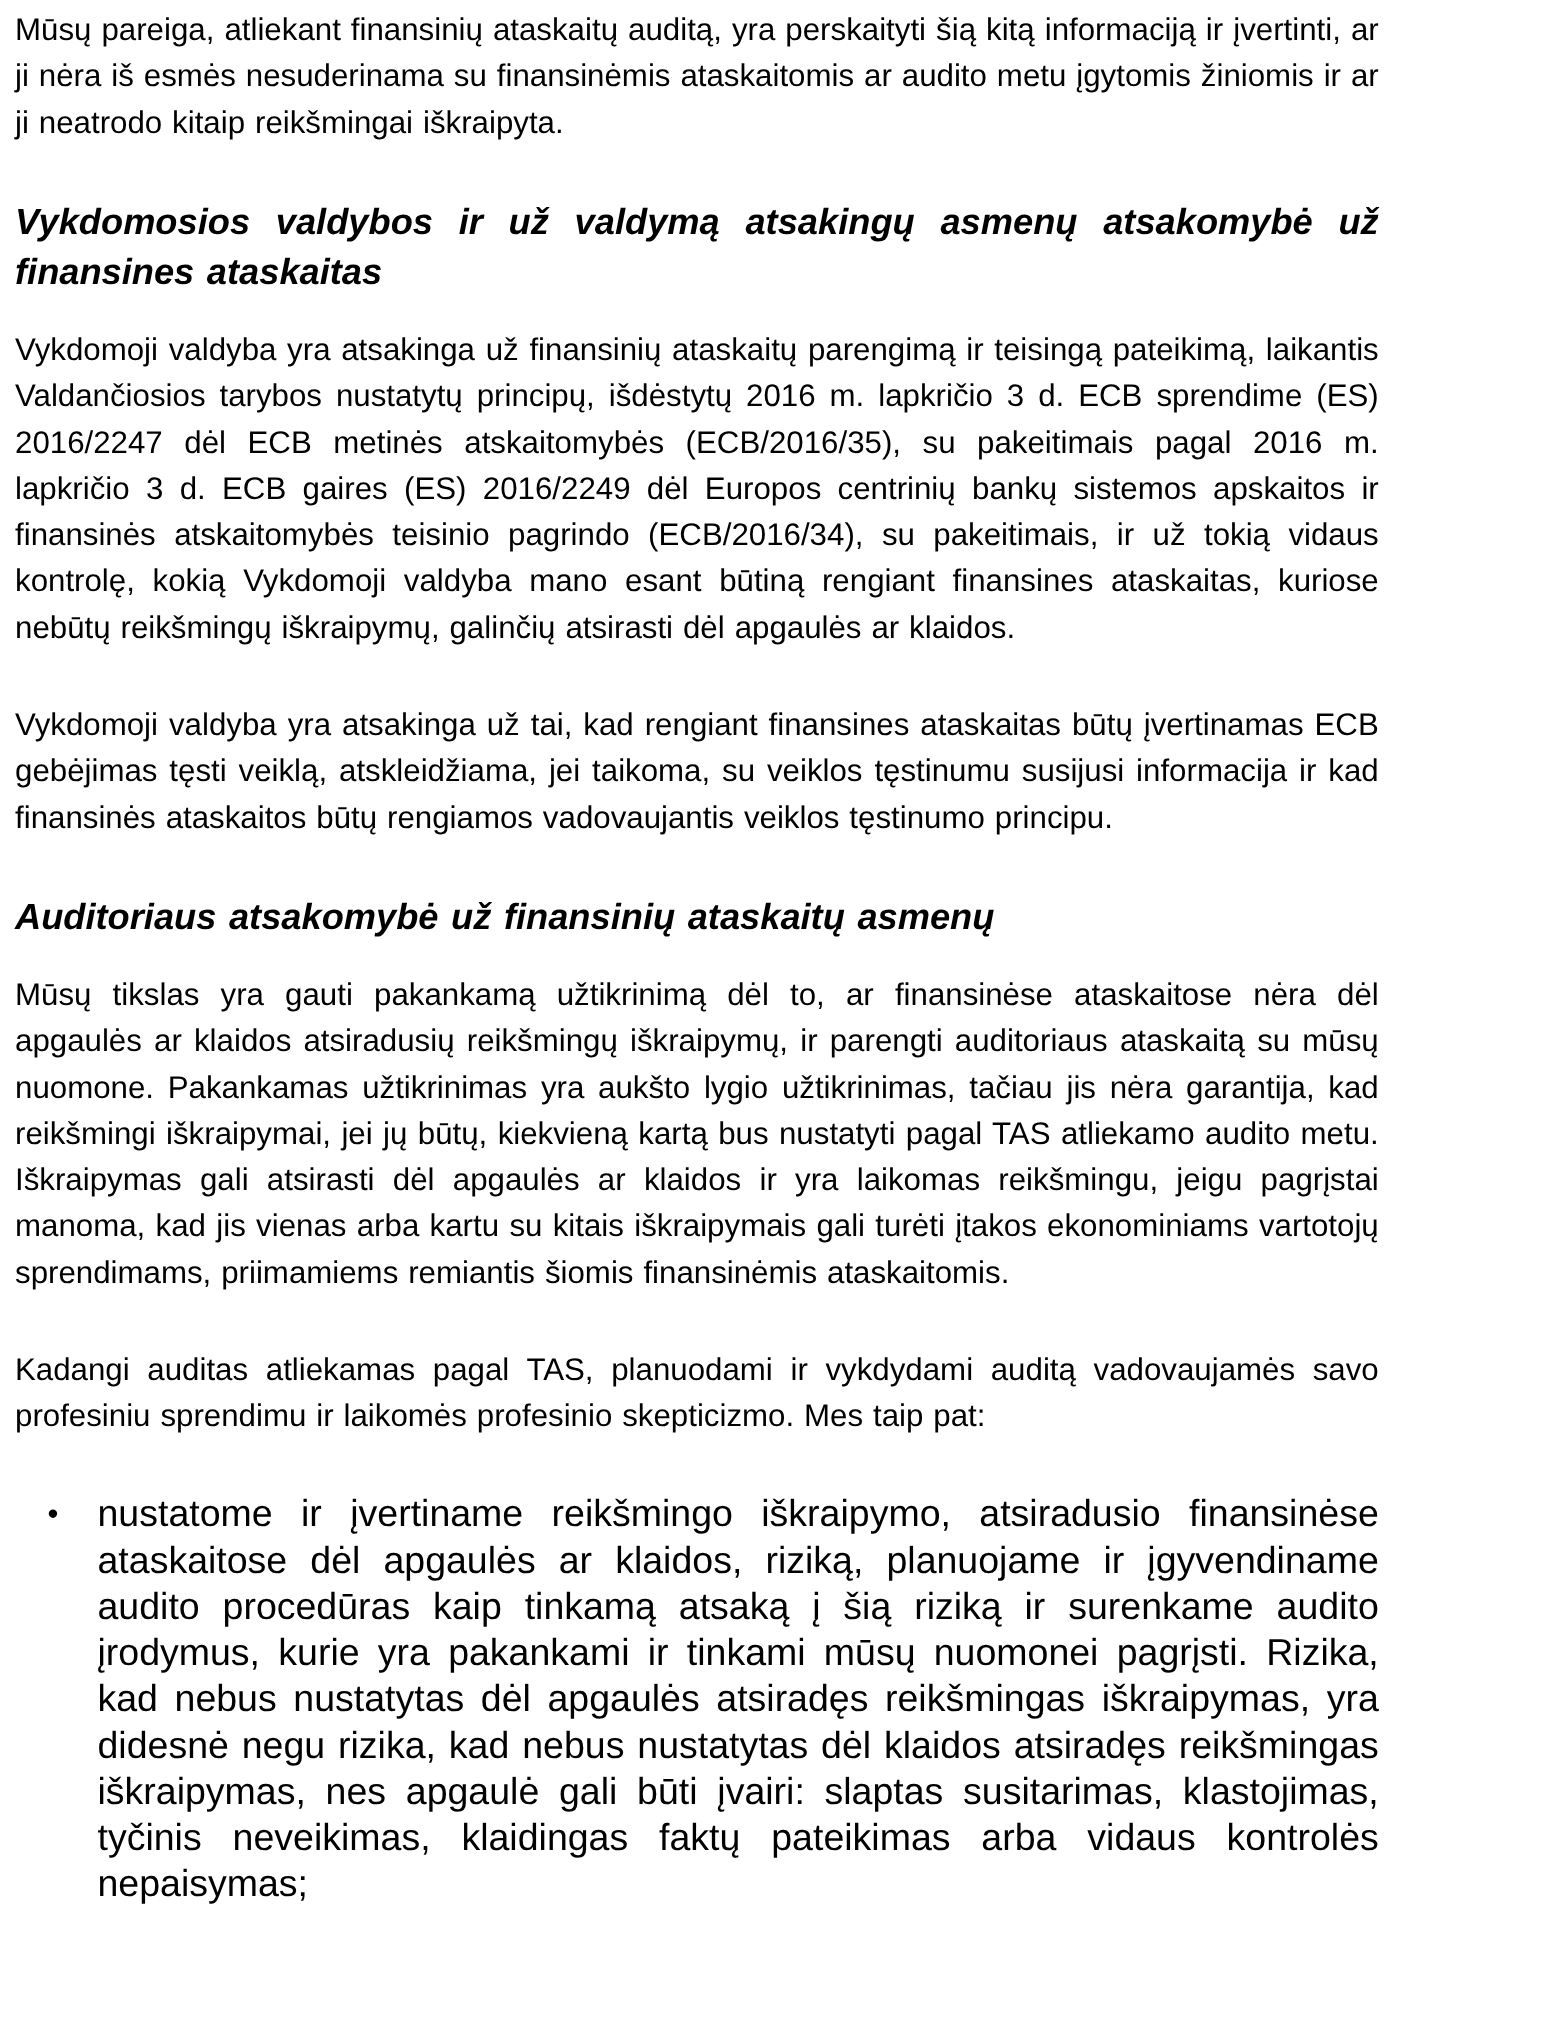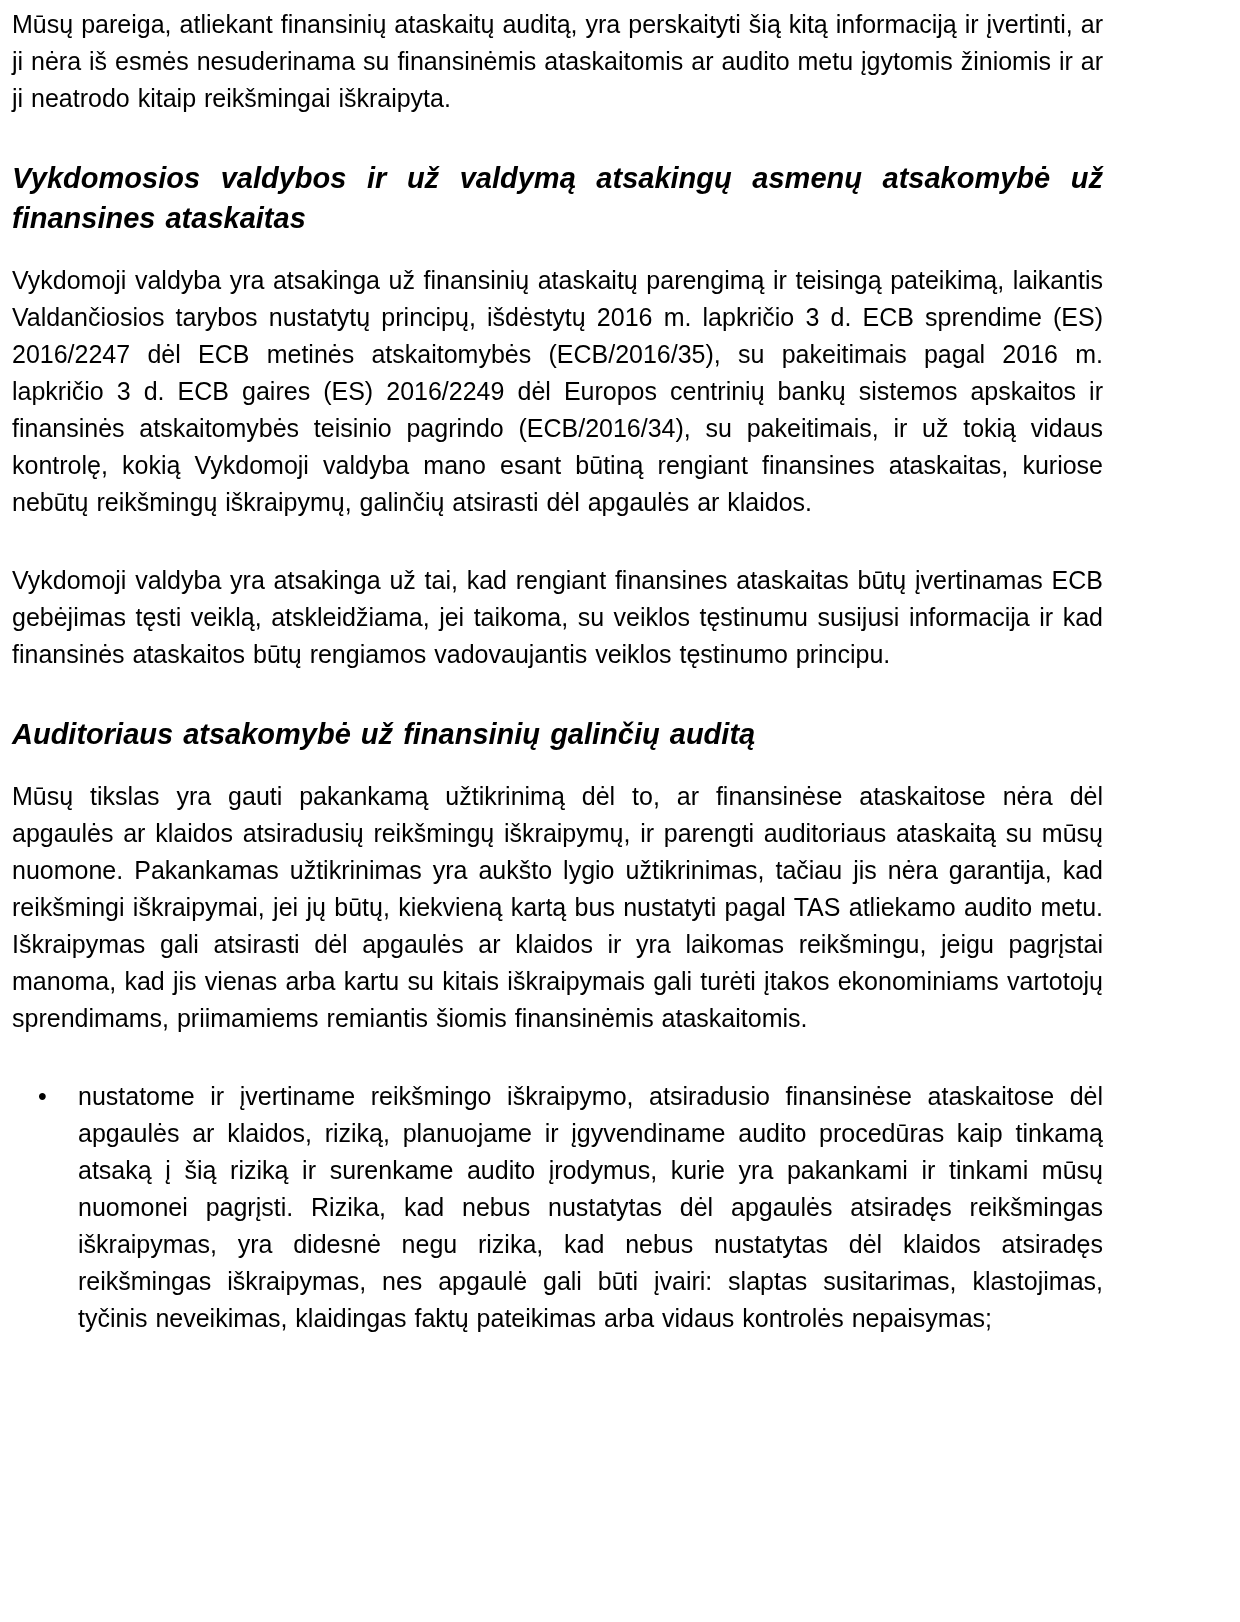--- a/index.html
+++ b/index.html
@@ -44,44 +44,45 @@
   }
   .bullet-marker {
     flex: 0 0 66px;
     box-sizing: border-box;
     padding-left: 26px;
     font-size: 25px;
     line-height: 37px;
   }
   .bullet-text {
     flex: 1 1 auto;
-    font-size: 25px;
+    font-size: 30px;
     line-height: 37px;
     text-align: justify;
     margin: 0;
     word-spacing: 1px;
   }
 </style>
 </head>
 <body>
 
 <div class="page">
 
   <p class="para">Mūsų pareiga, atliekant finansinių ataskaitų auditą, yra perskaityti šią kitą informaciją ir įvertinti, ar ji nėra iš esmės nesuderinama su finansinėmis ataskaitomis ar audito metu įgytomis žiniomis ir ar ji neatrodo kitaip reikšmingai iškraipyta.</p>
 
   <h2 class="heading">Vykdomosios valdybos ir už valdymą atsakingų asmenų atsakomybė už finansines ataskaitas</h2>
 
   <p class="para">Vykdomoji valdyba yra atsakinga už finansinių ataskaitų parengimą ir teisingą pateikimą, laikantis Valdančiosios tarybos nustatytų principų, išdėstytų 2016 m. lapkričio 3 d. ECB sprendime (ES) 2016/2247 dėl ECB metinės atskaitomybės (ECB/2016/35), su pakeitimais pagal 2016 m. lapkričio 3 d. ECB gaires (ES) 2016/2249 dėl Europos centrinių bankų sistemos apskaitos ir finansinės atskaitomybės teisinio pagrindo (ECB/2016/34), su pakeitimais, ir už tokią vidaus kontrolę, kokią Vykdomoji valdyba mano esant būtiną rengiant finansines ataskaitas, kuriose nebūtų reikšmingų iškraipymų, galinčių atsirasti dėl apgaulės ar klaidos.</p>
 
   <p class="para">Vykdomoji valdyba yra atsakinga už tai, kad rengiant finansines ataskaitas būtų įvertinamas ECB gebėjimas tęsti veiklą, atskleidžiama, jei taikoma, su veiklos tęstinumu susijusi informacija ir kad finansinės ataskaitos būtų rengiamos vadovaujantis veiklos tęstinumo principu.</p>
 
 
-  <h2 class="heading">Auditoriaus atsakomybė už finansinių galinčių auditą</h2>
+  <h2 class="heading">Auditoriaus atsakomybė už finansinių ataskaitų asmenų</h2>
 
   <p class="para">Mūsų tikslas yra gauti pakankamą užtikrinimą dėl to, ar finansinėse ataskaitose nėra dėl apgaulės ar klaidos atsiradusių reikšmingų iškraipymų, ir parengti auditoriaus ataskaitą su mūsų nuomone. Pakankamas užtikrinimas yra aukšto lygio užtikrinimas, tačiau jis nėra garantija, kad reikšmingi iškraipymai, jei jų būtų, kiekvieną kartą bus nustatyti pagal TAS atliekamo audito metu. Iškraipymas gali atsirasti dėl apgaulės ar klaidos ir yra laikomas reikšmingu, jeigu pagrįstai manoma, kad jis vienas arba kartu su kitais iškraipymais gali turėti įtakos ekonominiams vartotojų sprendimams, priimamiems remiantis šiomis finansinėmis ataskaitomis.</p>
 
+  <p class="para">Kadangi auditas atliekamas pagal TAS, planuodami ir vykdydami auditą vadovaujamės savo profesiniu sprendimu ir laikomės profesinio skepticizmo. Mes taip pat:</p>
 
   <div class="bullet-item">
     <span class="bullet-marker">•</span>
     <p class="bullet-text">nustatome ir įvertiname reikšmingo iškraipymo, atsiradusio finansinėse ataskaitose dėl apgaulės ar klaidos, riziką, planuojame ir įgyvendiname audito procedūras kaip tinkamą atsaką į šią riziką ir surenkame audito įrodymus, kurie yra pakankami ir tinkami mūsų nuomonei pagrįsti. Rizika, kad nebus nustatytas dėl apgaulės atsiradęs reikšmingas iškraipymas, yra didesnė negu rizika, kad nebus nustatytas dėl klaidos atsiradęs reikšmingas iškraipymas, nes apgaulė gali būti įvairi: slaptas susitarimas, klastojimas, tyčinis neveikimas, klaidingas faktų pateikimas arba vidaus kontrolės nepaisymas;</p>
   </div>
 
 </div>
 
 </body></html>

